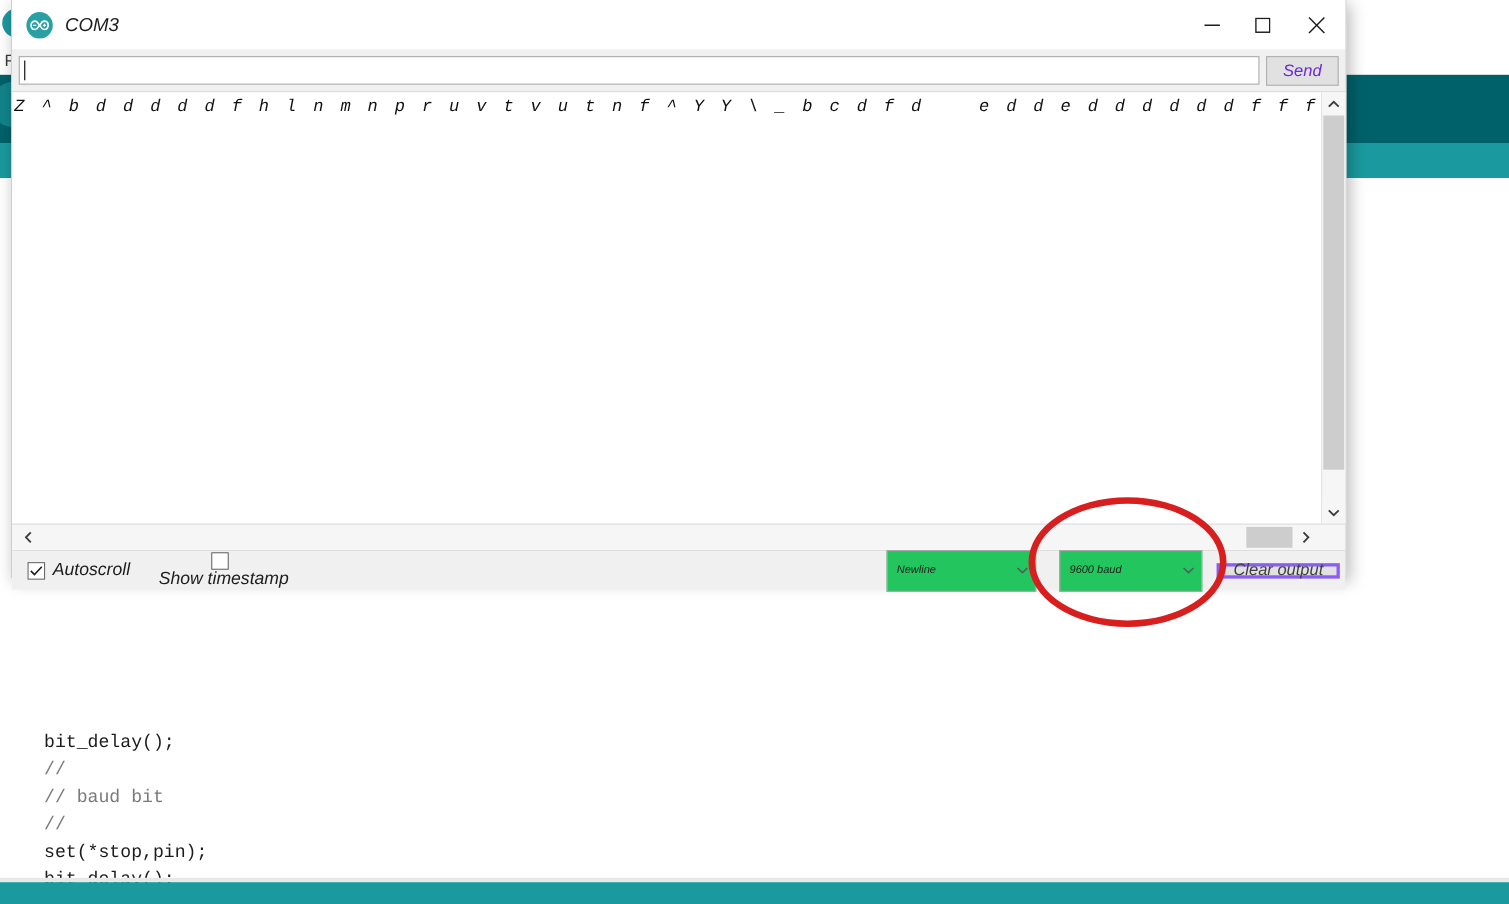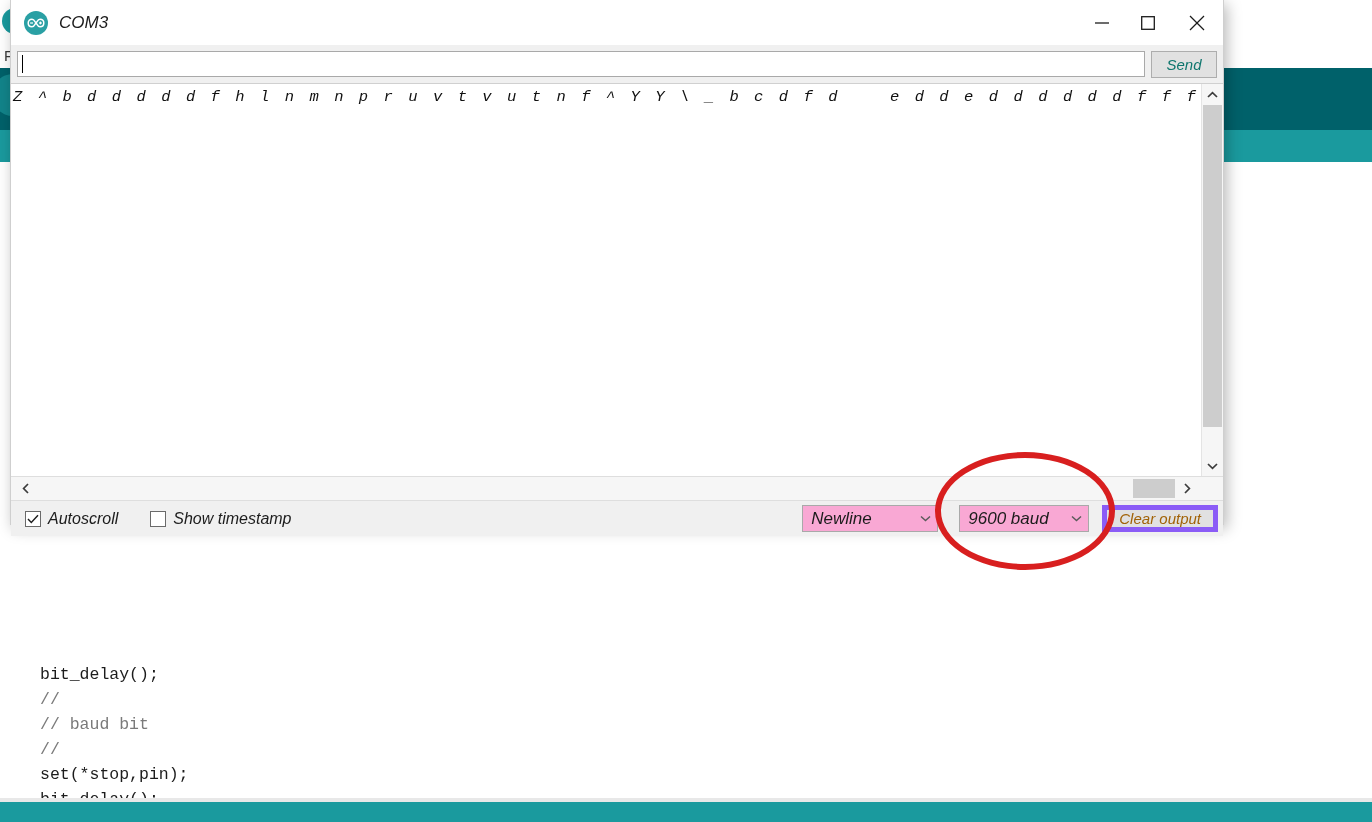--- a/index.html
+++ b/index.html
@@ -180,21 +180,21 @@
     background: #000;
   }
   #sm-send-button {
     margin-left: 6px;
     width: 66px;
     height: 27px;
     background: #e1e1e1;
     border: 1px solid #adadad;
     box-sizing: border-box;
     font-size: 15px;
-    color: #0f766e;
+    color: #6d28d9;
     display: flex;
     align-items: center;
     justify-content: center;
     cursor: default;
   }
 
   
   #sm-output-wrap {
     position: relative;
     height: 392px;
@@ -288,21 +288,21 @@
     display: flex;
     align-items: center;
     padding-left: 14px;
     box-sizing: border-box;
   }
   .sm-check {
     display: flex;
     align-items: center;
     cursor: default;
   }
-  .sm-check + .sm-check { margin-left: 32px; }
+  .sm-check + .sm-check { margin-left: 19px; flex-direction: column; }
   .check-box {
     width: 16px; height: 16px;
     border: 1px solid #6a6a6a;
     background: #ffffff;
     box-sizing: border-box;
     display: flex;
     align-items: center;
     justify-content: center;
     flex: none;
   }
@@ -313,45 +313,45 @@
     color: #1c1c1c;
     white-space: nowrap;
   }
   #sm-bottom-right {
     position: absolute;
     right: 5px;
     display: flex;
     align-items: center;
   }
   .sm-select {
-    height: 27px;
-    background: #f9a8d4;
+    height: 38px;
+    background: #22c55e;
     border: 1px solid #a9a9a9;
     box-sizing: border-box;
     display: flex;
     align-items: center;
     justify-content: space-between;
-    font-size: 17px;
+    font-size: 10px;
     color: #1c1c1c;
     padding: 0 6px 0 8px;
     cursor: default;
   }
   #sm-select-lineending { width: 136px; }
   #sm-select-baud { width: 130px; margin-left: 21px; }
   .sel-caret { margin-left: 6px; display:flex; }
   .sel-caret svg { display:block; }
   #sm-clear-button {
     margin-left: 13px;
-    height: 27px;
+    height: 14px;
     padding: 0 12px;
     background: #e1e1e1;
-    border: 5px solid #8b5cf6;
+    border: 3px solid #8b5cf6;
     box-sizing: border-box;
     font-size: 15px;
-    color: #a16207;
+    color: #404040;
     display: flex;
     align-items: center;
     justify-content: center;
     cursor: default;
   }
 
   
   #annotation-ellipse {
     position: absolute;
     left: 935px;

